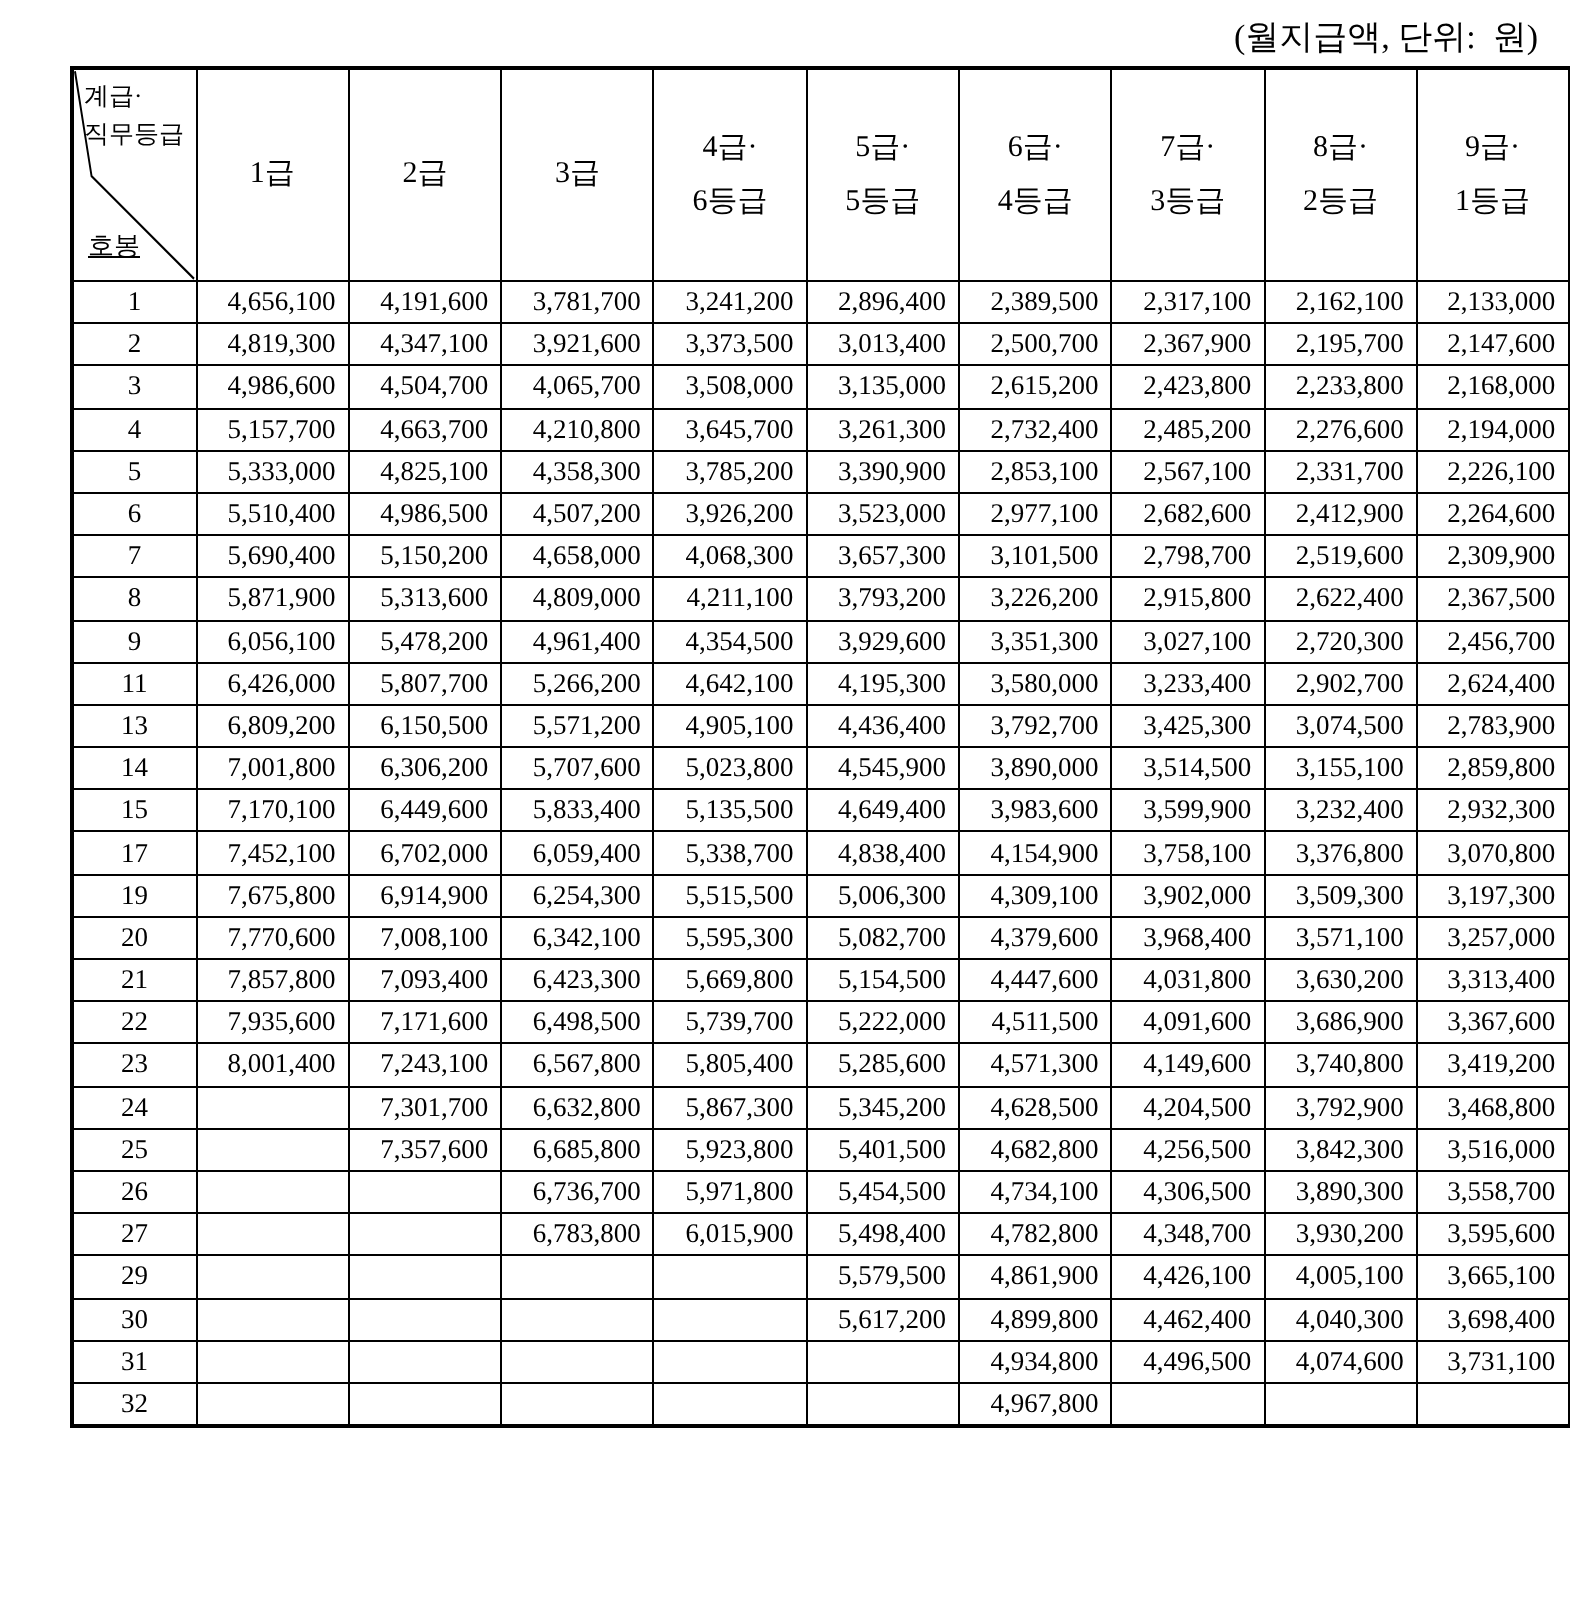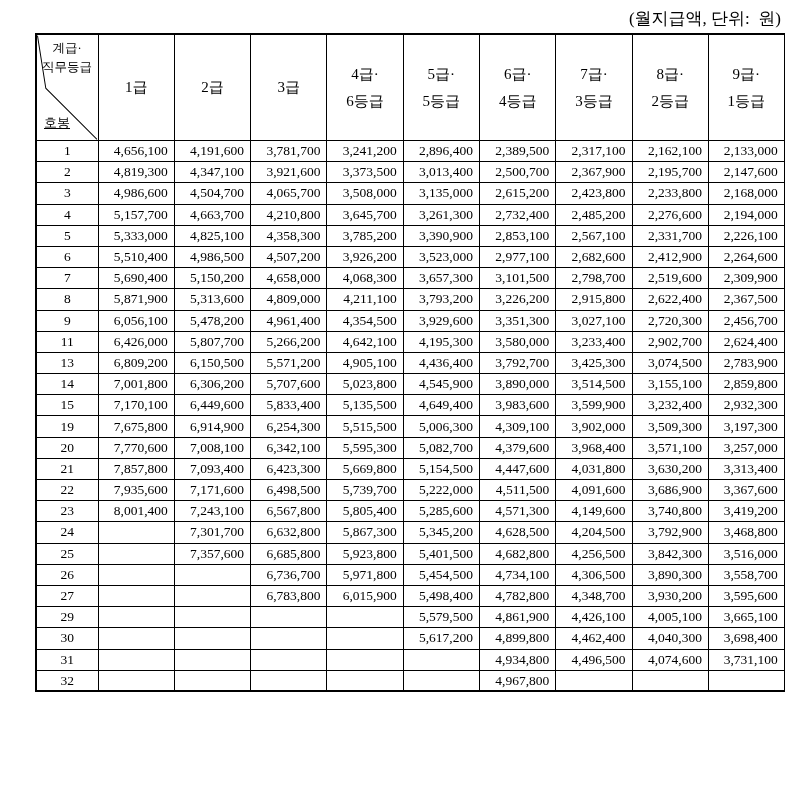--- a/index.html
+++ b/index.html
@@ -6,21 +6,21 @@
   html,body { width:785px; height:805px; }
   body {
     position:relative;
     background:#ffffff;
     color:#000;
     font-family:"Liberation Serif","DejaVu Serif",serif;
   }
   .unit-note {
     position:absolute;
     top:7px;
-    right:4px;
+    right:16px;
     font-size:17px;
     white-space:pre;
   }
   table.salary {
     position:absolute;
     left:35px;
     top:33px;
     width:749px;
     border-collapse:collapse;
     table-layout:fixed;
@@ -38,21 +38,21 @@
     vertical-align:middle;
     white-space:pre-line;
     line-height:1.75;
     border-bottom:2px solid #000;
   }
   th.corner { position:relative; }
   .corner-top {
     position:absolute;
     top:4px; left:5px;
     font-size:12.5px;
-    text-align:center;
+    text-align:left;
     line-height:1.55;
     white-space:pre-line;
   }
   .corner-bottom {
     position:absolute;
     bottom:5px; left:7px;
     font-size:13px;
     text-decoration:underline;
   }
   svg.diag {
@@ -271,20 +271,32 @@
         <td>6,449,600</td>
         <td>5,833,400</td>
         <td>5,135,500</td>
         <td>4,649,400</td>
         <td>3,983,600</td>
         <td>3,599,900</td>
         <td>3,232,400</td>
         <td>2,932,300</td>
       </tr>
       <tr>
+        <td class="step">17</td>
+        <td>7,452,100</td>
+        <td>6,702,000</td>
+        <td>6,059,400</td>
+        <td>5,338,700</td>
+        <td>4,838,400</td>
+        <td>4,154,900</td>
+        <td>3,758,100</td>
+        <td>3,376,800</td>
+        <td>3,070,800</td>
+      </tr>
+      <tr>
         <td class="step">19</td>
         <td>7,675,800</td>
         <td>6,914,900</td>
         <td>6,254,300</td>
         <td>5,515,500</td>
         <td>5,006,300</td>
         <td>4,309,100</td>
         <td>3,902,000</td>
         <td>3,509,300</td>
         <td>3,197,300</td>

